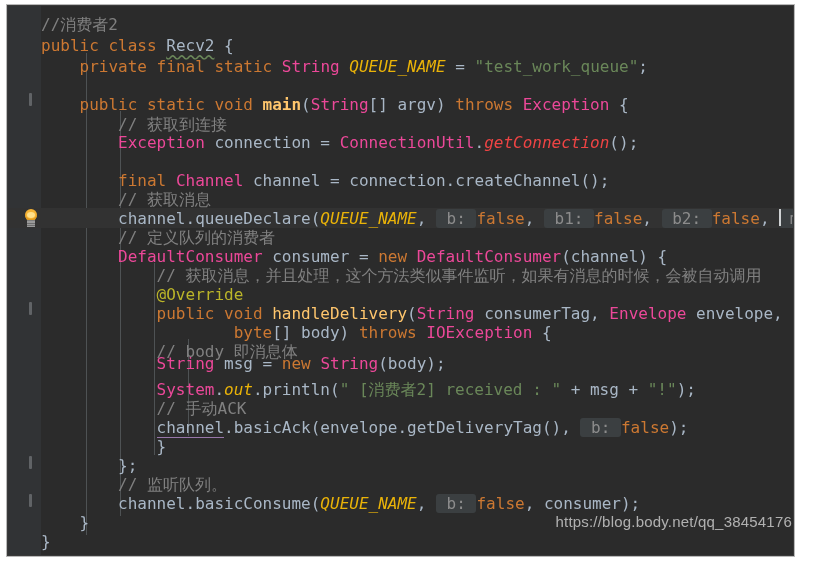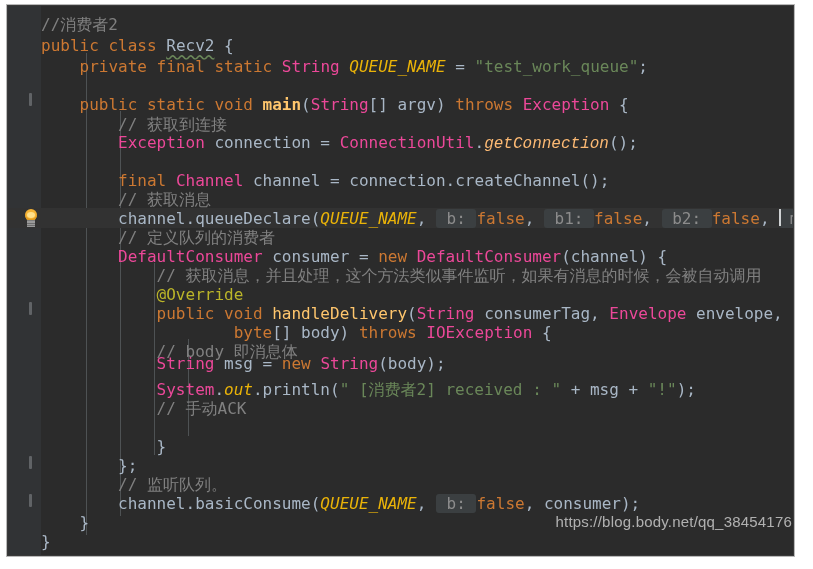--- a/index.html
+++ b/index.html
@@ -152,21 +152,21 @@
   #bulb .base::before { top: 2px; }
   #bulb .base::after  { top: 4px; }
 
   
   .kw    { color: #cc7832; }
   .cmt   { color: #808080; }                      
   .str   { color: #6a8759; }
   .cls   { color: #a9b7c6; }                      
   .fld-i { color: #eab308; font-style: italic; }
   .mth   { color: #ffc66d; }                      
-  .mth-i { color: #fdba74; font-style: italic; font-family: Liberation Mono, monospace; }  
+  .mth-i { color: #ef4444; font-style: italic; }  
   .ann   { color: #bbb529; }
   .type  { color: #ec4899; }
 
   
   .hint {
     background: #3b3f41;
     color: #8c8c8c;
     border-radius: 3px;
     padding: 0 1px;
   }
@@ -257,20 +257,21 @@
       <div class="line" style="top:318px"><span class="txt">                    <span class="kw">byte</span>[] body) <span class="kw">throws</span> <span class="type">IOException</span> {</span></div>
 
       <div class="line" style="top:337px"><span class="txt">            <span class="cmt">// body 即消息体</span></span></div>
 
       <div class="line" style="top:349px"><span class="txt">            <span class="type">String</span> msg = <span class="kw">new</span> <span class="type">String</span>(body);</span></div>
 
       <div class="line" style="top:375px"><span class="txt">            <span class="type">System</span>.<span class="fld-i">out</span>.println(<span class="str">" [消费者2] received : "</span> + msg + <span class="str">"!"</span>);</span></div>
 
       <div class="line" style="top:394px"><span class="txt">            <span class="cmt">// 手动ACK</span></span></div>
 
+      <div class="line" style="top:413px"><span class="txt">            <span class="uline">channel</span>.basicAck(envelope.getDeliveryTag(), <span class="hint"> b: </span><span class="kw">false</span>);</span></div>
 
       <div class="line" style="top:432px"><span class="txt">            }</span></div>
 
       <div class="line" style="top:451px"><span class="txt">        };</span></div>
 
       <div class="line" style="top:470px"><span class="txt">        <span class="cmt">// 监听队列。</span></span></div>
 
       <div class="line" style="top:489px"><span class="txt">        channel.basicConsume(<span class="fld-i">QUEUE_NAME</span>, <span class="hint"> b: </span><span class="kw">false</span>, consumer);</span></div>
 
       <div class="line" style="top:508px"><span class="txt">    }</span></div>

